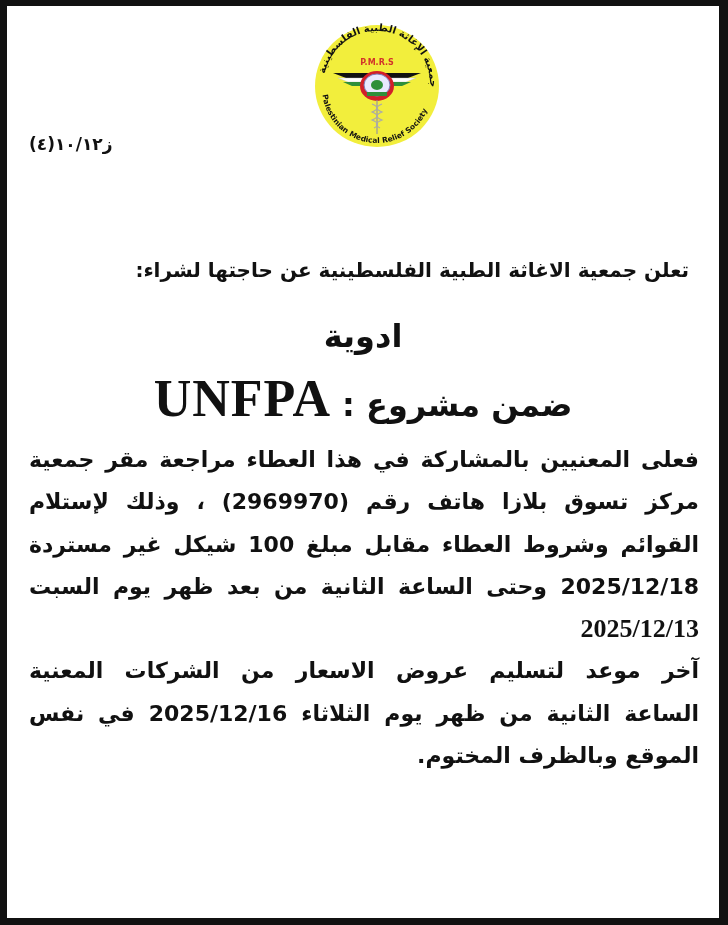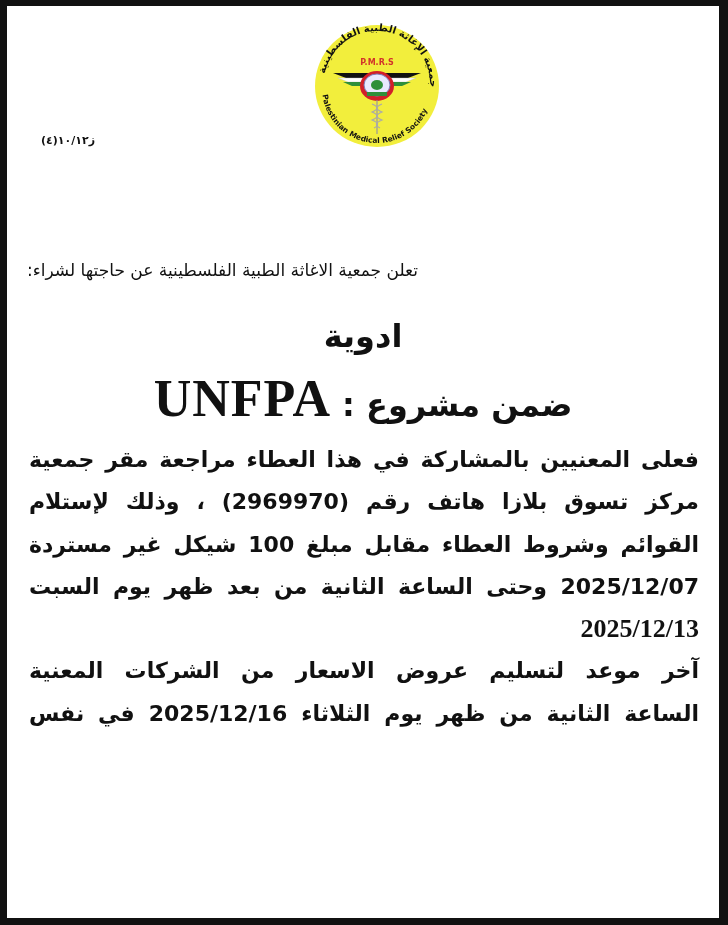--- a/index.html
+++ b/index.html
@@ -33,23 +33,23 @@
       position: absolute;
       left: 289px;
       top: 16px;
       width: 150px;
       height: 132px;
     }
     .logo svg { width: 100%; height: 100%; display: block; }
 
     .ref-no {
       position: absolute;
-      left: 34px;
+      left: 22px;
       top: 128px;
-      font-size: 11px;
+      font-size: 17px;
       font-weight: bold;
       direction: rtl;
       unicode-bidi: plaintext;
       letter-spacing: 0.5px;
     }
 
     .title {
       position: absolute;
       left: 0;
       right: 0;
@@ -58,24 +58,24 @@
       direction: rtl;
       font-size: 30px;
       font-weight: bold;
       line-height: 46px;
     }
     .subtitle {
       position: absolute;
       left: 20px;
       right: 30px;
       top: 244px;
-      text-align: left;
+      text-align: right;
       direction: rtl;
-      font-size: 17px;
-      font-weight: normal;
+      font-size: 20px;
+      font-weight: bold;
       line-height: 40px;
       white-space: nowrap;
     }
     .item {
       position: absolute;
       left: 0;
       right: 0;
       top: 303px;
       text-align: center;
       direction: rtl;
@@ -172,19 +172,20 @@
 
   <div class="project">
     <span>ضمن مشروع :</span>
     <span class="latin">UNFPA</span>
   </div>
 
   <div class="body-text">
     <span class="line">فعلى المعنيين بالمشاركة في هذا العطاء مراجعة مقر جمعية</span>
     <span class="line">مركز تسوق بلازا هاتف رقم (2969970) ، وذلك لإستلام</span>
     <span class="line">القوائم وشروط العطاء مقابل مبلغ 100 شيكل غير مستردة</span>
-    <span class="line">2025/12/07 وحتى الساعة الثانية من بعد ظهر يوم السبت</span>
+    <span class="line">2025/12/18 وحتى الساعة الثانية من بعد ظهر يوم السبت</span>
     <span class="line right-only num">2025/12/13</span>
     <span class="line">آخر موعد  لتسليم عروض الاسعار من الشركات المعنية</span>
     <span class="line">الساعة الثانية من ظهر يوم الثلاثاء 2025/12/16 في نفس</span>
+    <span class="line right-only">الموقع وبالظرف المختوم.</span>
   </div>
 
 </div>
 
 </body></html>

